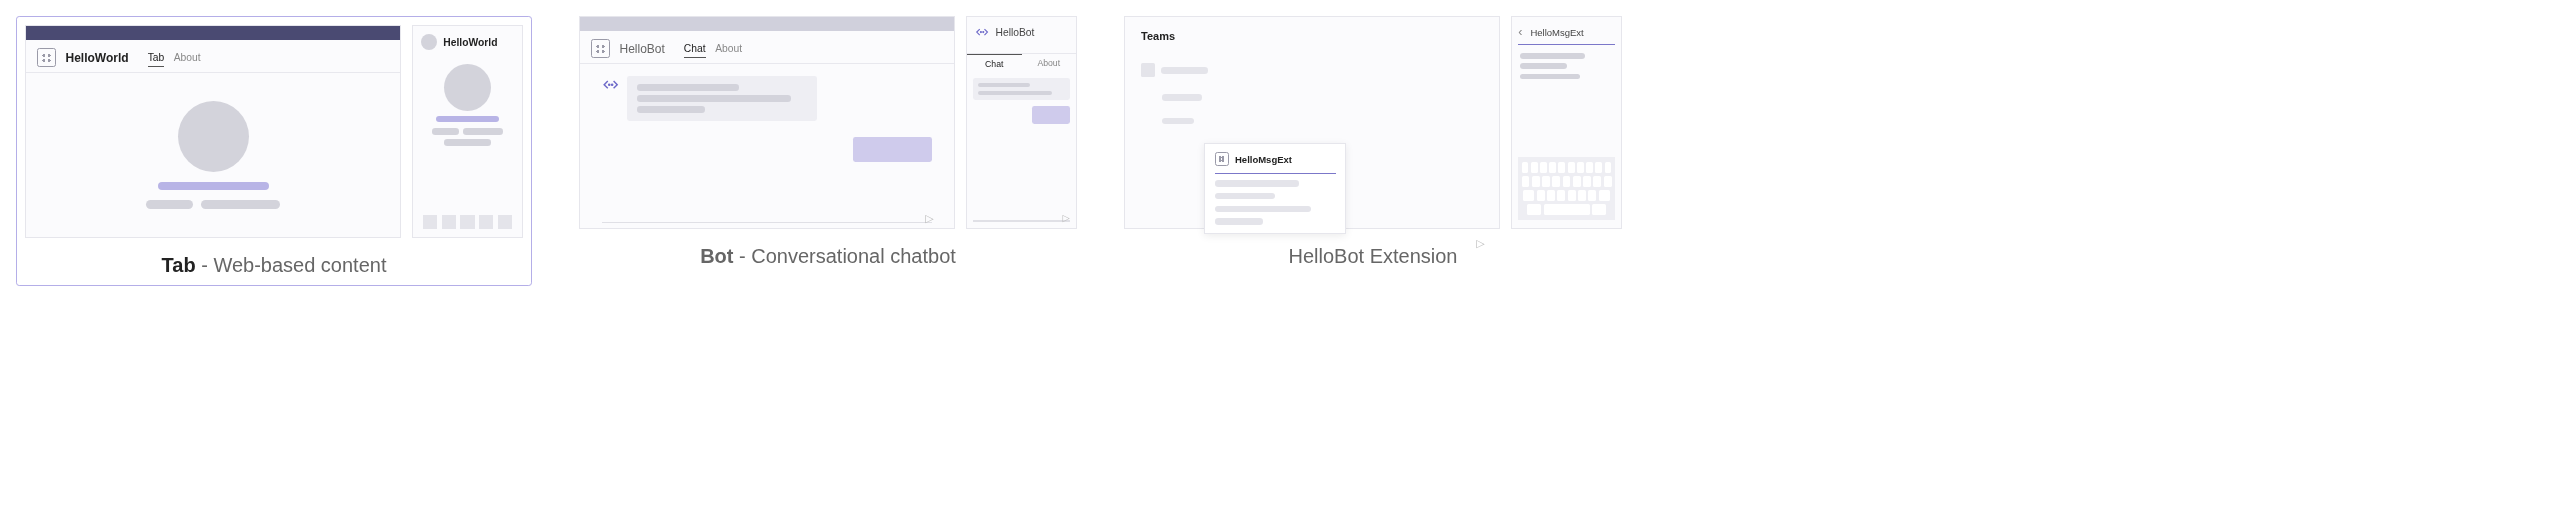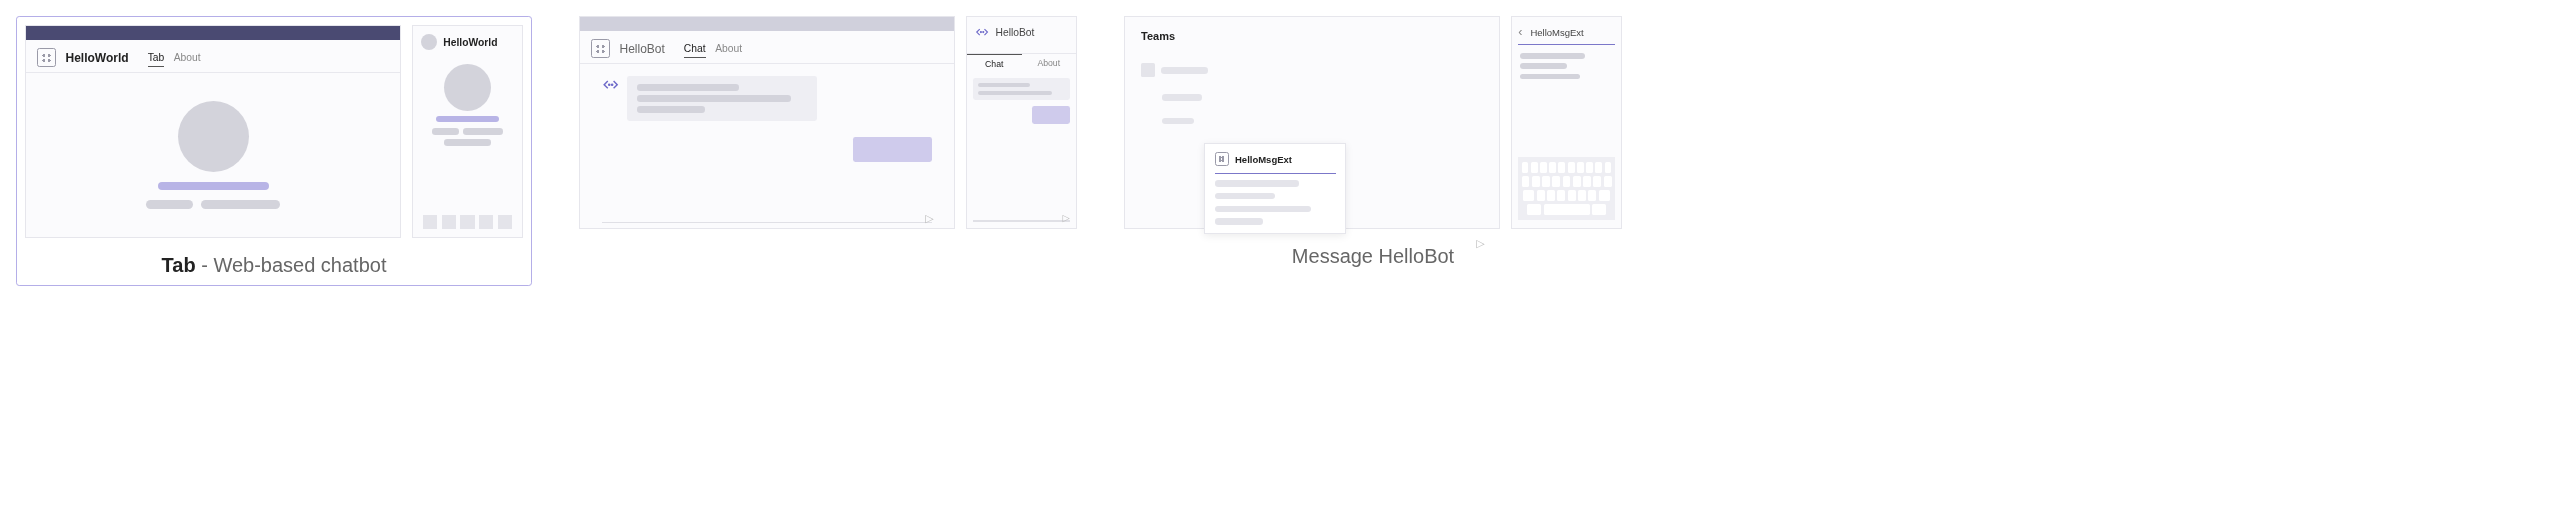--- a/index.html
+++ b/index.html
@@ -239,21 +239,21 @@
         <div class="mobile-nav">
           <div class="sq"></div>
           <div class="sq"></div>
           <div class="sq"></div>
           <div class="sq"></div>
           <div class="sq"></div>
         </div>
       </div>
     </div>
     <div class="caption">
-      <span class="strong">Tab</span><span> - Web-based chatbot</span>
+      <span class="strong">Tab</span><span> - Web-based content</span>
     </div>
   </div>
 
   <div class="section">
     <div class="section-panels">
 
       <div class="desktop">
         <div class="titlebar" style="background:#d0d0dc"></div>
         <div class="header">
           <div class="app-icon"></div>
@@ -305,20 +305,23 @@
             <div class="line" style="width:60%"></div>
             <div class="line" style="width:85%"></div>
           </div>
           <div class="bubble-out-sm"></div>
           <div class="chat-input-sm">
             <span class="send">▷</span>
           </div>
         </div>
       </div>
     </div>
+    <div class="caption">
+      <span class="strong" style="color:#666;font-weight:700">Bot</span><span> - Conversational chatbot</span>
+    </div>
   </div>
 
   <div class="section">
     <div class="section-panels">
 
       <div class="desktop msgext-desktop">
         <div class="titlebar" style="background:#d0d0dc"></div>
         <div class="body">
           <div class="sidebar">
             <div class="hdr">Teams</div>
@@ -396,17 +399,17 @@
               <div class="key" style="width:11px"></div>
           </div>
           <div class="kbrow">
             <div class="key" style="width:14.2px"></div>
               <div class="key" style="width:46px"></div>
               <div class="key" style="width:14.2px"></div>
           </div>
         </div>
       </div>
     </div>
-    <div class="caption">Message HelloBot</div>
+    <div class="caption">HelloBot Extension</div>
   </div>
 
 </div>
 
 
 </body></html>

